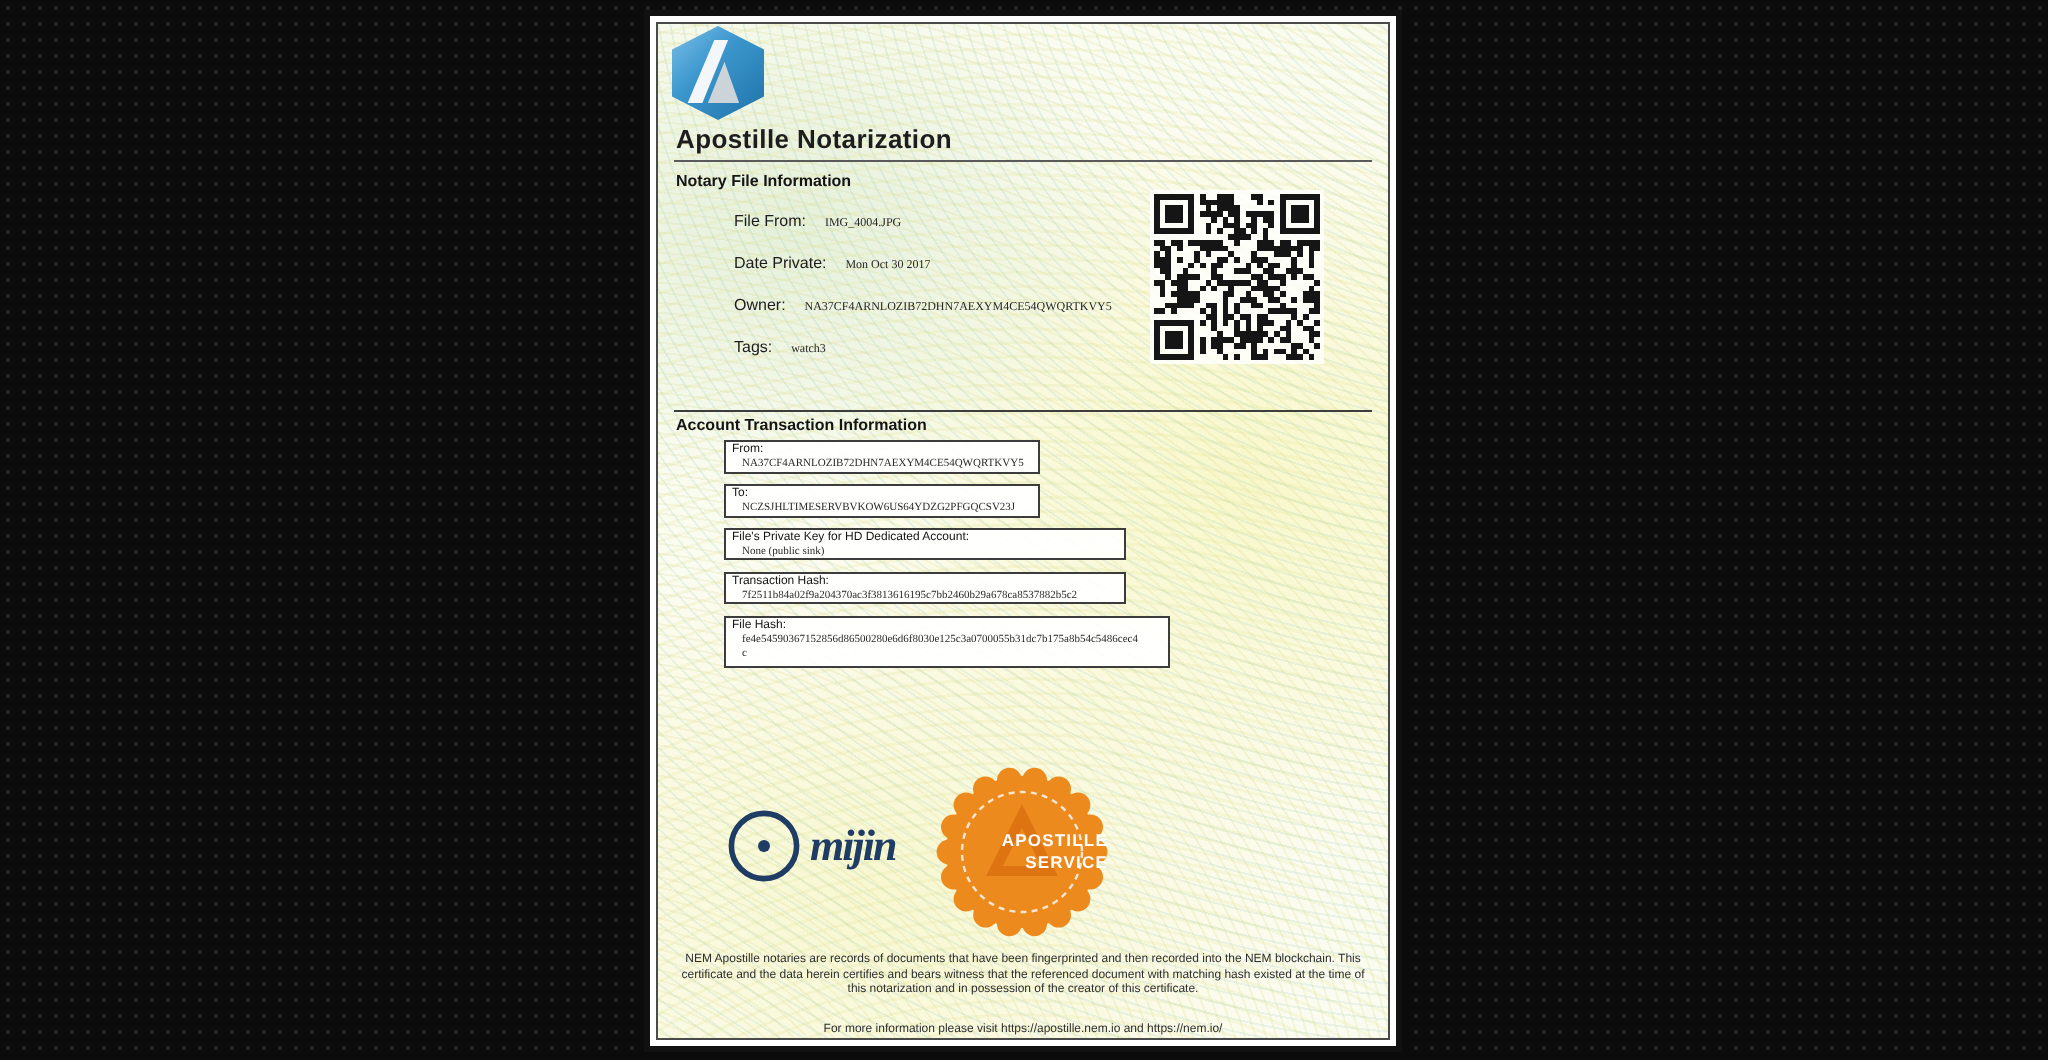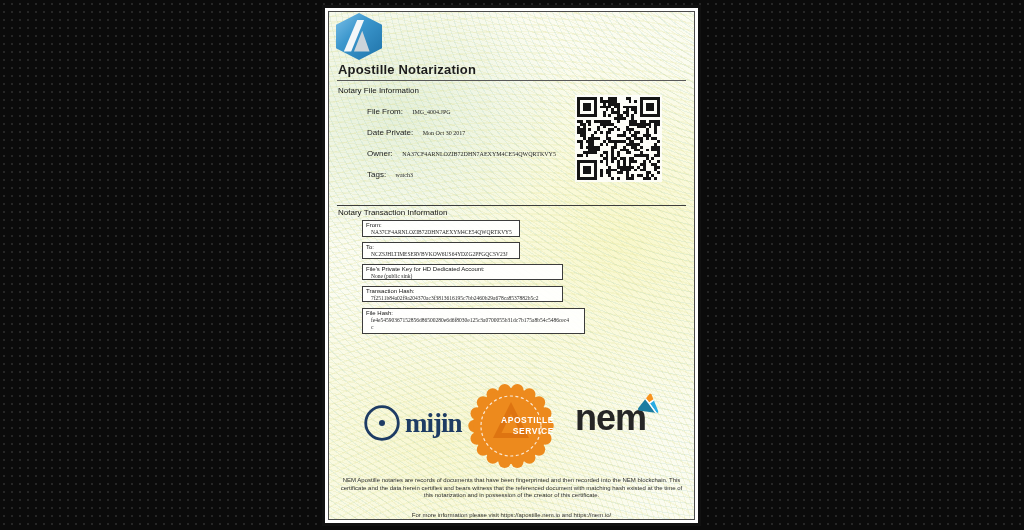--- a/index.html
+++ b/index.html
@@ -43,21 +43,21 @@
   .hex-a.a2{ clip-path: polygon(57% 38%, 73% 82%, 39% 82%); background:#ccd4da; }
 
   .title{
     position:absolute; left:9px; top:50px;
     font-size:13px; font-weight:bold; color:#1d1d1d; letter-spacing:.2px;
   }
   .rule{ position:absolute; left:8px; right:8px; height:1px; background:#5a5a5a; }
   .rule-title{ top:68px; }
   .rule-tx{ top:193px; background:#3d3d3d; }
 
-  .sec{ position:absolute; left:9px; font-size:8px; font-weight:normal; color:#141414; }
+  .sec{ position:absolute; left:9px; font-size:8px; font-weight:bold; color:#141414; }
   .sec-file{ top:74px; }
   .sec-tx{ top:196px; }
 
   
   .field{ position:absolute; left:38px; white-space:nowrap; }
   .f0{ top:88px; } .f1{ top:109px; } .f2{ top:130px; } .f3{ top:151px; }
   .flabel{ font-size:8px; color:#1c1c1c; }
   .fvalue{ font-family:"Liberation Serif", serif; font-size:6px; color:#262626; margin-left:5px; }
 
   
@@ -79,22 +79,22 @@
   .blabel{ font-size:6px; color:#141414; line-height:7px; }
   .bvalue{
     font-family:"Liberation Serif", serif; font-size:5.5px; color:#2a2a2a;
     padding-left:5px; line-height:6.5px; word-break:break-all; max-width:205px;
   }
 
   
   .mijin{ position:absolute; left:34px; top:392px; display:flex; align-items:center; }
   .mijin svg{ width:38px; height:38px; }
   .mijin-text{
-    font-family:"Liberation Serif", serif; font-weight:bold;
-    font-size:27px; color:#1e3c64; margin-left:4px; letter-spacing:-1px;
+    font-family:"Liberation Serif", serif; font-style:italic; font-weight:bold;
+    font-size:22px; color:#1e3c64; margin-left:4px; letter-spacing:-1px;
   }
 
   .badge{ position:absolute; left:139px; top:371px; width:86px; height:86px; }
   .badge svg{ position:absolute; inset:0; width:86px; height:86px; }
   .badge-text{
     position:absolute; inset:0; display:flex; flex-direction:column;
     align-items:flex-end; justify-content:center; gap:2px; z-index:2;
   }
   .badge-text span{
     color:#fff; font-size:8.5px; font-weight:bold; letter-spacing:.6px; line-height:9px;
@@ -473,21 +473,21 @@
           <rect x="27" y="28" width="1" height="1"></rect>
           <path fill-rule="evenodd" d="M0 0h7v7h-7z M1 1v5h5v-5z"></path>
           <rect x="2" y="2" width="3" height="3"></rect>
           <path fill-rule="evenodd" d="M22 0h7v7h-7z M23 1v5h5v-5z"></path>
           <rect x="24" y="2" width="3" height="3"></rect>
           <path fill-rule="evenodd" d="M0 22h7v7h-7z M1 23v5h5v-5z"></path>
           <rect x="2" y="24" width="3" height="3"></rect>
         </svg>
 
       <div class="rule rule-tx"></div>
-      <h2 class="sec sec-tx">Notary Transaction Information</h2>
+      <h2 class="sec sec-tx">Account Transaction Information</h2>
 
       <div class="box b0">
         <div class="blabel">From:</div>
         <div class="bvalue">NA37CF4ARNLOZIB72DHN7AEXYM4CE54QWQRTKVY5</div>
       </div>
       <div class="box b1">
         <div class="blabel">To:</div>
         <div class="bvalue">NCZSJHLTIMESERVBVKOW6US64YDZG2PFGQCSV23J</div>
       </div>
       <div class="box b2">
@@ -538,34 +538,19 @@
             <circle cx="43" cy="43" r="30" fill="none" stroke="rgba(255,255,255,0.8)" stroke-width="1.2" stroke-dasharray="3 2.6"></circle>
             <polygon points="43,19 61,55 25,55" fill="#de7411"></polygon>
             <polygon points="43,31 52.5,50 33.5,50" fill="#ed8a1d"></polygon>
           </svg>
         <div class="badge-text">
           <span>APOSTILLE</span>
           <span>SERVICE</span>
         </div>
       </div>
 
-      <div class="nem">
-        <span class="nem-text">nem</span>
-        <svg class="nem-sym" viewBox="0 0 22 22">
-          <defs>
-            <clipPath id="nemclip">
-              <path d="M10.1 1.9 Q11 0.5 11.9 1.9 L20.2 16.1 Q21.1 17.7 19.3 18.1 L2.7 18.1 Q0.9 17.7 1.8 16.1 Z"></path>
-            </clipPath>
-          </defs>
-          <g clip-path="url(#nemclip)">
-            <polygon points="-2,-2 24,-2 11,10.4" fill="#f7931e" stroke="#ffffff" stroke-width="1.3"></polygon>
-            <polygon points="24,-2 24,24 11,10.4" fill="#29abe2" stroke="#ffffff" stroke-width="1.3"></polygon>
-            <polygon points="-2,-2 11,10.4 24,24 -2,24" fill="#1b7ca0" stroke="#ffffff" stroke-width="1.3"></polygon>
-          </g>
-        </svg>
-      </div>
 
       <p class="foot-para">NEM Apostille notaries are records of documents that have been fingerprinted and then recorded into the NEM blockchain. This certificate and the data herein certifies and bears witness that the referenced document with matching hash existed at the time of this notarization and in possession of the creator of this certificate.</p>
       <p class="foot-link">For more information please visit https://apostille.nem.io and https://nem.io/</p>
 
     </div>
   </div>
 </div>
 
 </body></html>

